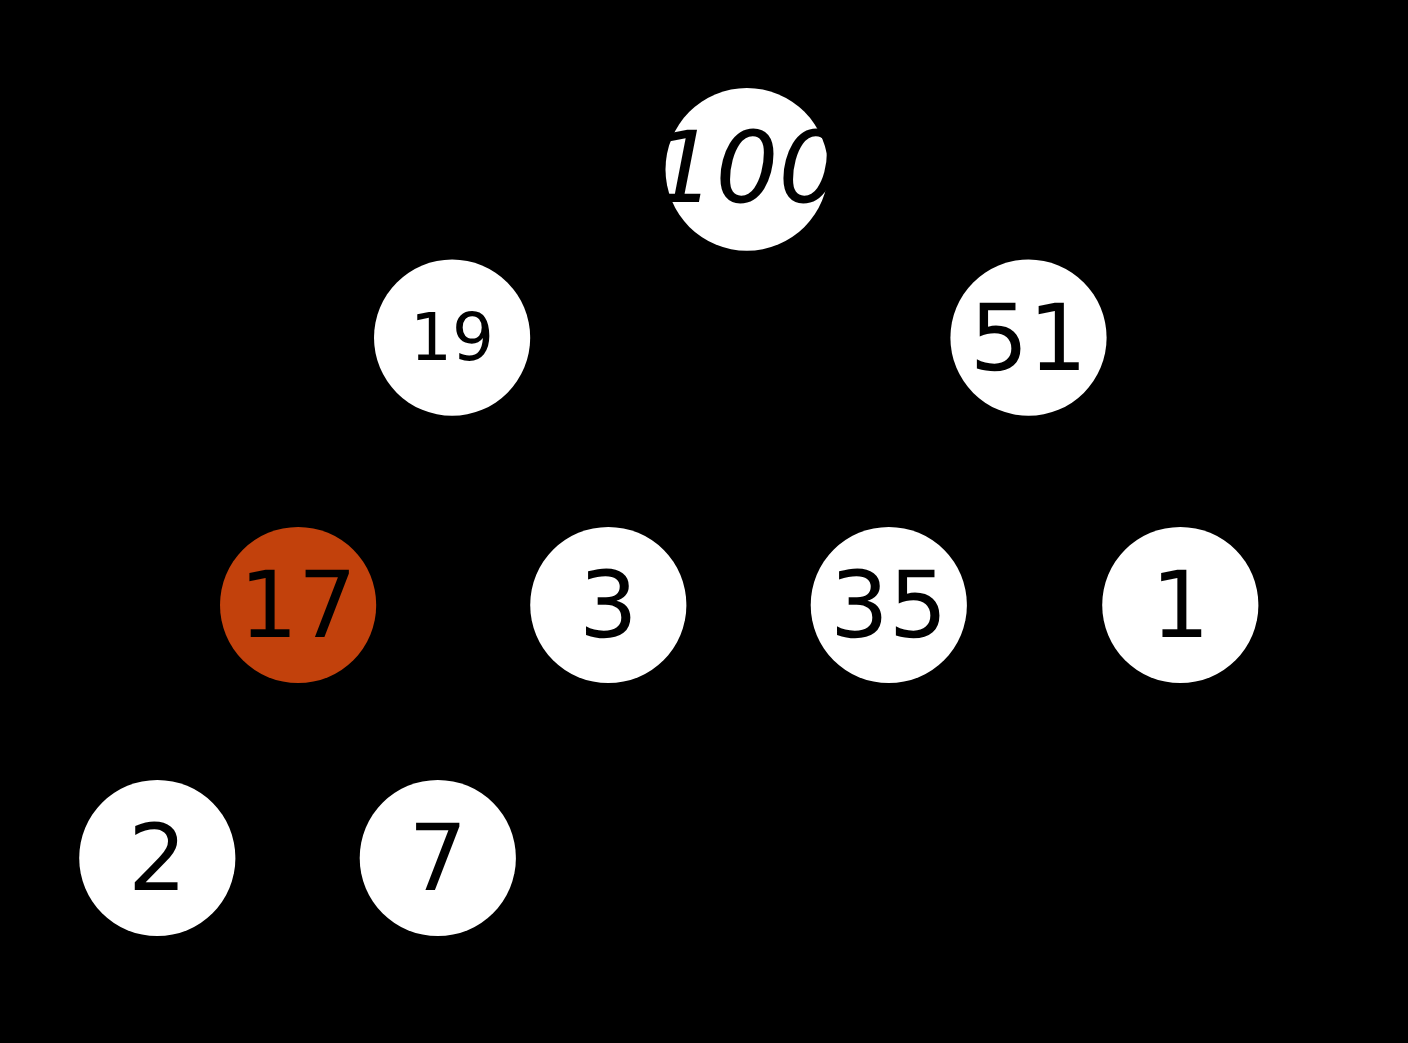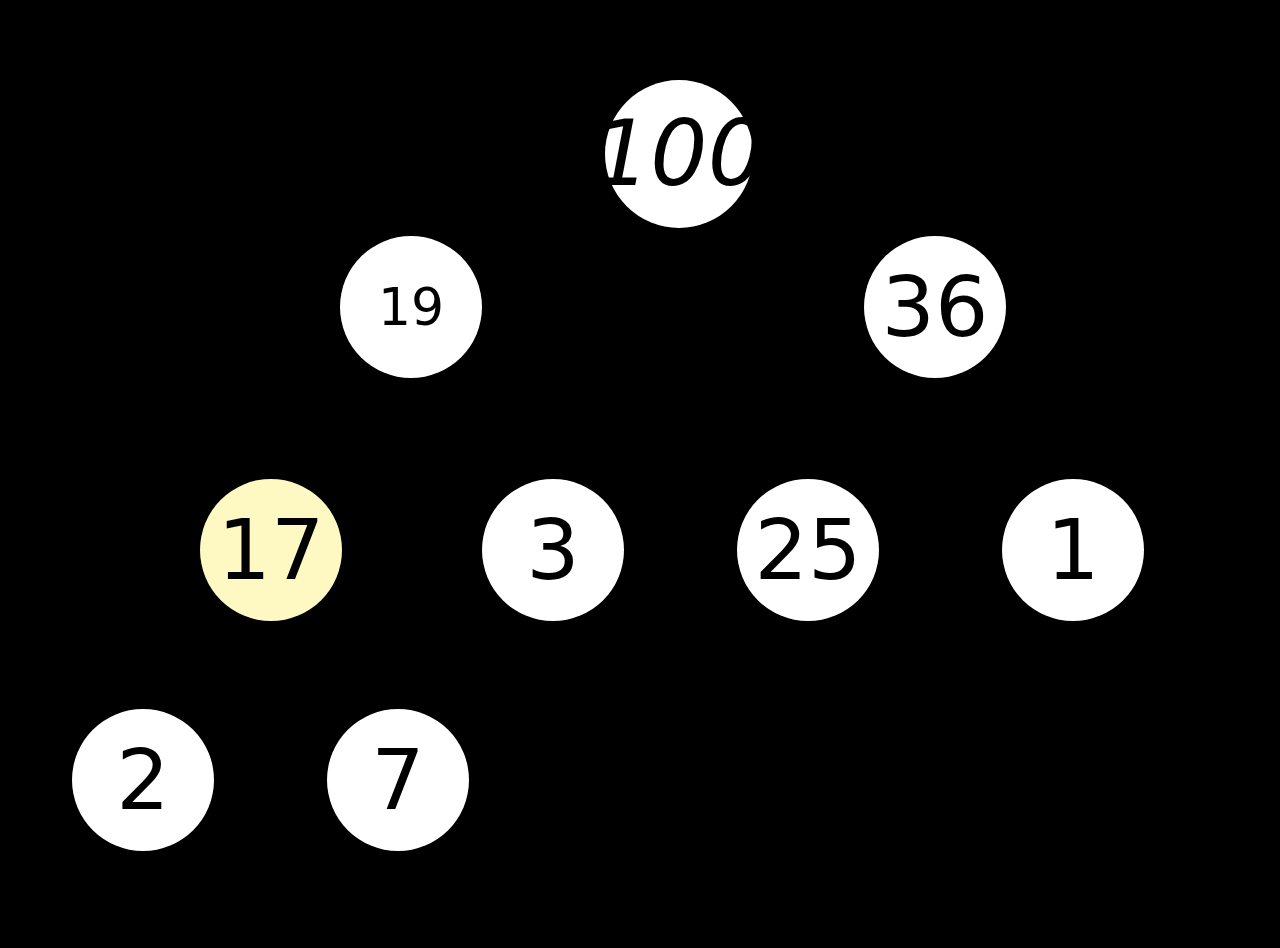--- a/index.html
+++ b/index.html
@@ -56,33 +56,33 @@
       <line x1="935" y1="307" x2="808" y2="550" stroke="#000000" stroke-width="2"></line>
       <line x1="935" y1="307" x2="1073" y2="550" stroke="#000000" stroke-width="2"></line>
       <line x1="271" y1="550" x2="143" y2="780" stroke="#000000" stroke-width="2"></line>
       <line x1="271" y1="550" x2="398" y2="780" stroke="#000000" stroke-width="2"></line>
     </svg>
   <div id="node-layer">
       <div class="node" style="left: 679px; top: 154px; width: 148px; height: 148px; background: rgb(255, 255, 255); font-style: italic;">
         <span class="node-label" style="font-size: 90px; color: rgb(0, 0, 0);">100</span>
       </div>
       <div class="node" style="left: 411px; top: 307px; width: 142px; height: 142px; background: rgb(255, 255, 255);">
-        <span class="node-label" style="font-size: 52px; color: rgb(0, 0, 0);">19</span>
+        <span class="node-label" style="font-size: 60px; color: rgb(0, 0, 0);">19</span>
       </div>
       <div class="node" style="left: 935px; top: 307px; width: 142px; height: 142px; background: rgb(255, 255, 255);">
-        <span class="node-label" style="font-size: 84px; color: rgb(0, 0, 0);">36</span>
+        <span class="node-label" style="font-size: 84px; color: rgb(0, 0, 0);">51</span>
       </div>
-      <div class="node" style="left: 271px; top: 550px; width: 142px; height: 142px; background: #fef9c3;">
+      <div class="node" style="left: 271px; top: 550px; width: 142px; height: 142px; background: #c2410c;">
         <span class="node-label" style="font-size: 84px; color: rgb(0, 0, 0);">17</span>
       </div>
       <div class="node" style="left: 553px; top: 550px; width: 142px; height: 142px; background: rgb(255, 255, 255);">
         <span class="node-label" style="font-size: 84px; color: rgb(0, 0, 0);">3</span>
       </div>
       <div class="node" style="left: 808px; top: 550px; width: 142px; height: 142px; background: rgb(255, 255, 255);">
-        <span class="node-label" style="font-size: 84px; color: rgb(0, 0, 0);">25</span>
+        <span class="node-label" style="font-size: 84px; color: rgb(0, 0, 0);">35</span>
       </div>
       <div class="node" style="left: 1073px; top: 550px; width: 142px; height: 142px; background: rgb(255, 255, 255);">
         <span class="node-label" style="font-size: 84px; color: rgb(0, 0, 0);">1</span>
       </div>
       <div class="node" style="left: 143px; top: 780px; width: 142px; height: 142px; background: rgb(255, 255, 255);">
         <span class="node-label" style="font-size: 84px; color: rgb(0, 0, 0);">2</span>
       </div>
       <div class="node" style="left: 398px; top: 780px; width: 142px; height: 142px; background: rgb(255, 255, 255);">
         <span class="node-label" style="font-size: 84px; color: rgb(0, 0, 0);">7</span>
       </div>

